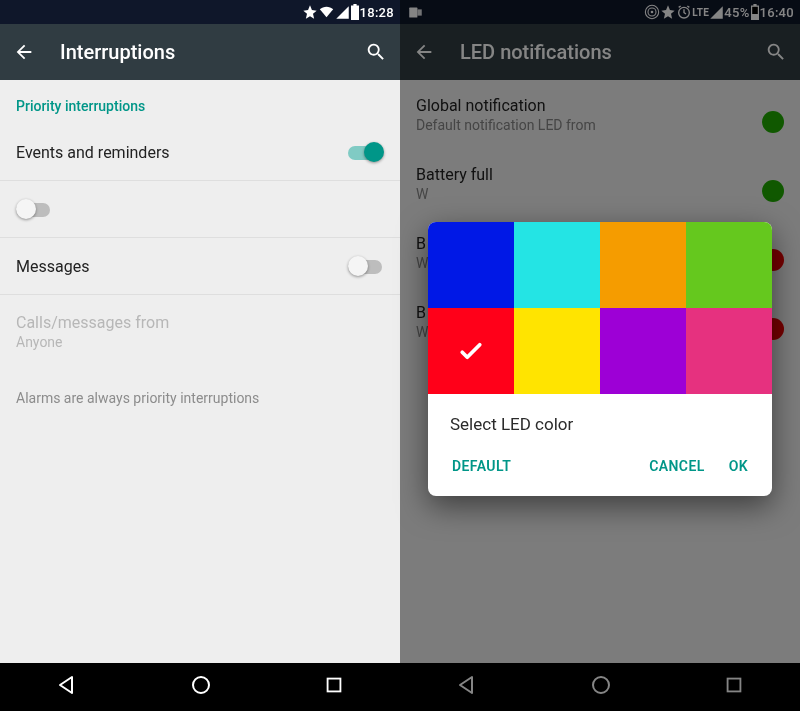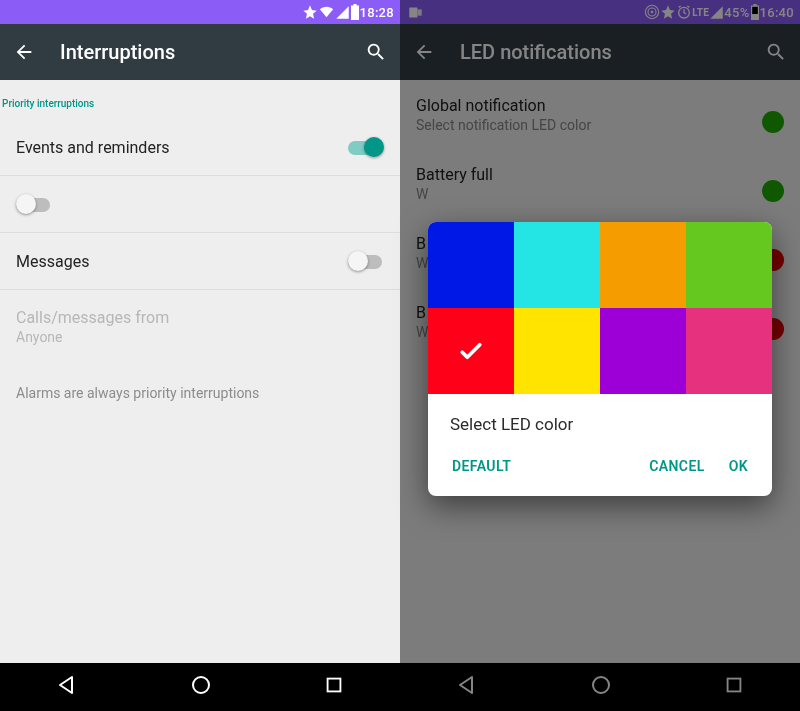--- a/index.html
+++ b/index.html
@@ -1,35 +1,35 @@
 <!DOCTYPE html>
 <html><head>
 <meta charset="utf-8">
 <style>
   * { box-sizing: border-box; margin: 0; padding: 0; }
   html, body { width: 800px; height: 711px; font-family: Roboto, "Helvetica Neue", Arial, sans-serif; background: #000; overflow: hidden; }
   .screens { display: flex; width: 800px; height: 711px; }
   .screen { width: 400px; height: 711px; display: flex; flex-direction: column; position: relative; }
 
   
-  .statusbar { height: 24px; background: #8b5cf6; color: #fff; display: flex; align-items: center; justify-content: flex-end; padding: 0 6px; font-size: 13px; font-weight: 500; gap: 0; }
+  .statusbar { height: 24px; background: #0f172a; color: #fff; display: flex; align-items: center; justify-content: flex-end; padding: 0 6px; font-size: 13px; font-weight: 500; gap: 0; }
   .statusbar .sb-icon { display: inline-flex; align-items: center; justify-content: center; }
   .statusbar svg { fill: #fff; }
   .sb-text { font-size: 13px; letter-spacing: 0.3px; }
 
   
   .appbar { height: 56px; background: #303c42; color: #fff; display: flex; align-items: center; padding: 0 8px; gap: 20px; }
   .appbar .back { width: 32px; height: 32px; display: flex; align-items: center; justify-content: center; }
   .appbar .title { flex: 1; font-size: 20px; font-weight: 500; }
   .appbar .search { width: 32px; height: 32px; display: flex; align-items: center; justify-content: center; }
 
   
   .content { flex: 1; background: #eeeeee; overflow: hidden; position: relative; }
 
-  .section-header { color: #009688; font-size: 10px; font-weight: 500; padding: 18px 2px 10px; }
+  .section-header { color: #009688; font-size: 14px; font-weight: 500; padding: 18px 16px 10px; }
   .row { background: transparent; padding: 18px 16px; border-bottom: 1px solid #dedede; display: flex; align-items: center; position: relative; }
   .row:last-of-type { border-bottom: none; }
   .row .label { font-size: 16px; color: #222; }
   .row.disabled .label { color: #b7b7b7; }
   .row .sublabel { font-size: 14px; color: #b7b7b7; margin-top: 2px; }
   .row .col { flex: 1; display: flex; flex-direction: column; }
   .row .right { display: flex; align-items: center; }
 
   
   .switch { width: 36px; height: 20px; position: relative; }
@@ -230,21 +230,21 @@
         <svg width="22" height="22" viewBox="0 0 24 24" fill="#fff">
             <path d="M15.5 14h-.8l-.3-.3a6.5 6.5 0 10-.7.7l.3.3v.8l5 5 1.5-1.5-5-5zM9.5 14A4.5 4.5 0 119.5 5a4.5 4.5 0 010 9z"></path>
           </svg>
       </div>
     </div>
 
     <div class="content list2">
       <div class="lrow">
         <div class="col">
           <div class="ltitle">Global notification</div>
-          <div class="lsub">Select notification LED color</div>
+          <div class="lsub">Default notification LED from</div>
         </div>
         <div class="dot" style="background: rgb(31, 170, 0);"></div>
       </div>
       <div class="lrow">
         <div class="col">
           <div class="ltitle">Battery full</div>
           <div class="lsub">W</div>
         </div>
         <div class="dot" style="background: rgb(31, 170, 0);"></div>
       </div>

